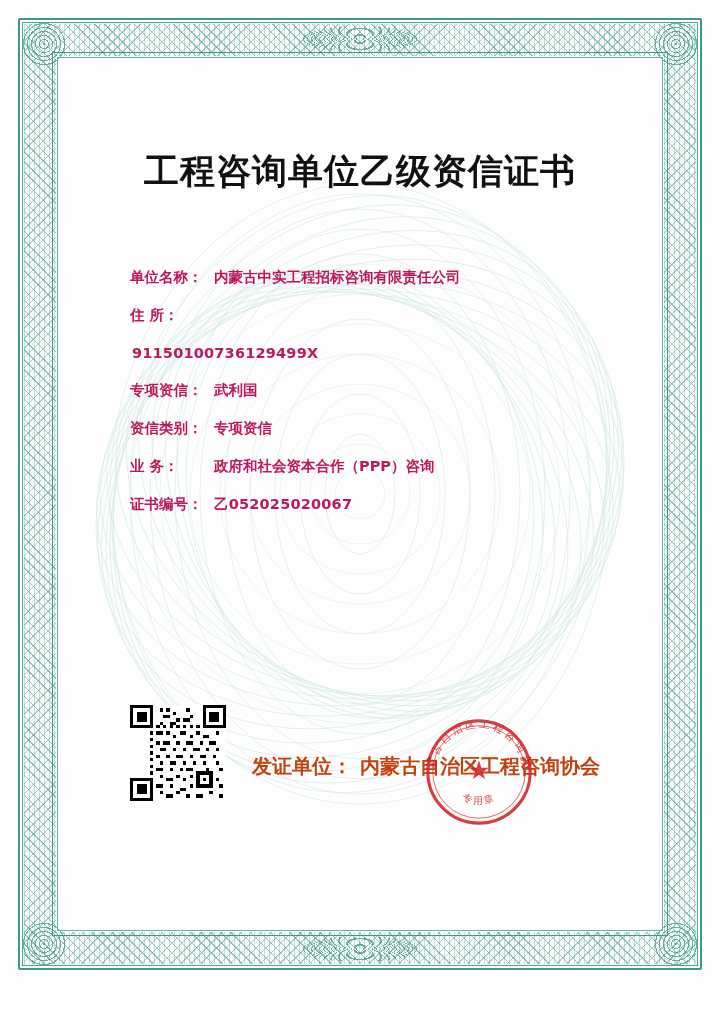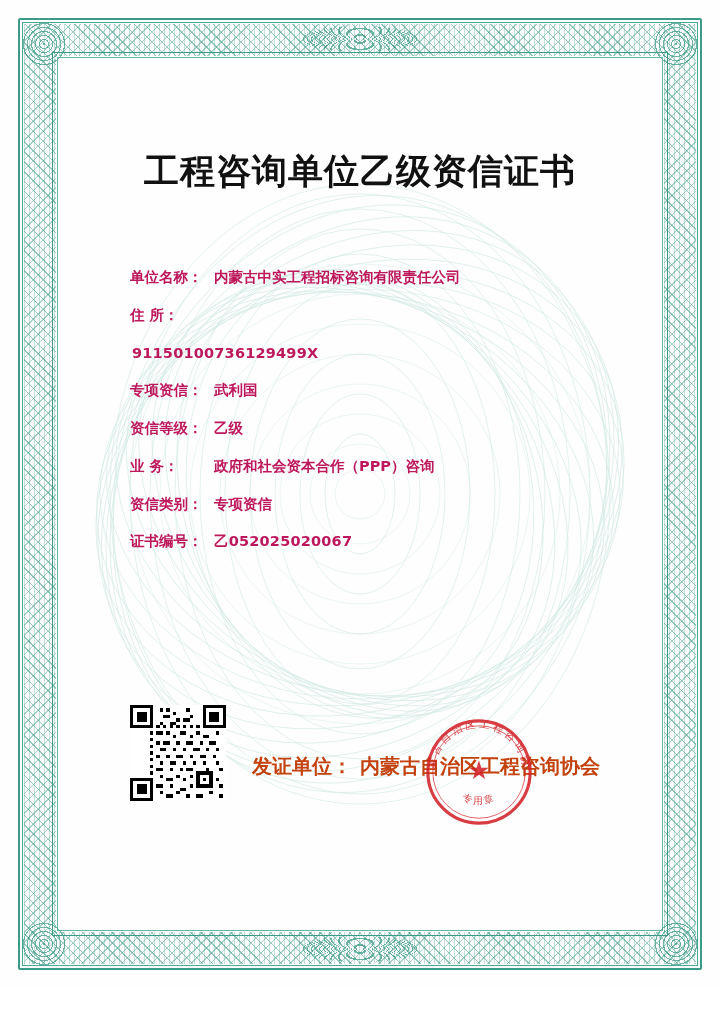--- a/index.html
+++ b/index.html
@@ -304,33 +304,29 @@
       <div class="field-row">
         <div class="field-value num">91150100736129499X</div>
       </div>
 
       <div class="field-row">
         <div class="field-label w2">专项资信：</div>
         <div class="field-value">武利国</div>
       </div>
 
 
-      <div class="field-row">
-        <div class="field-label w1">资信等级：</div>
-        <div class="field-value">乙级</div>
+
+      <div class="field-row">
+        <div class="field-label w1">资信类别：</div>
+        <div class="field-value">专项资信</div>
       </div>
 
       <div class="field-row">
         <div class="field-label w1">业    务：</div>
         <div class="field-value">政府和社会资本合作（PPP）咨询</div>
-      </div>
-
-      <div class="field-row">
-        <div class="field-label w1">资信类别：</div>
-        <div class="field-value">专项资信</div>
       </div>
 
       <div class="field-row">
         <div class="field-label w1">证书编号：</div>
         <div class="field-value num">乙052025020067</div>
       </div>
 
 
     </div>
 

